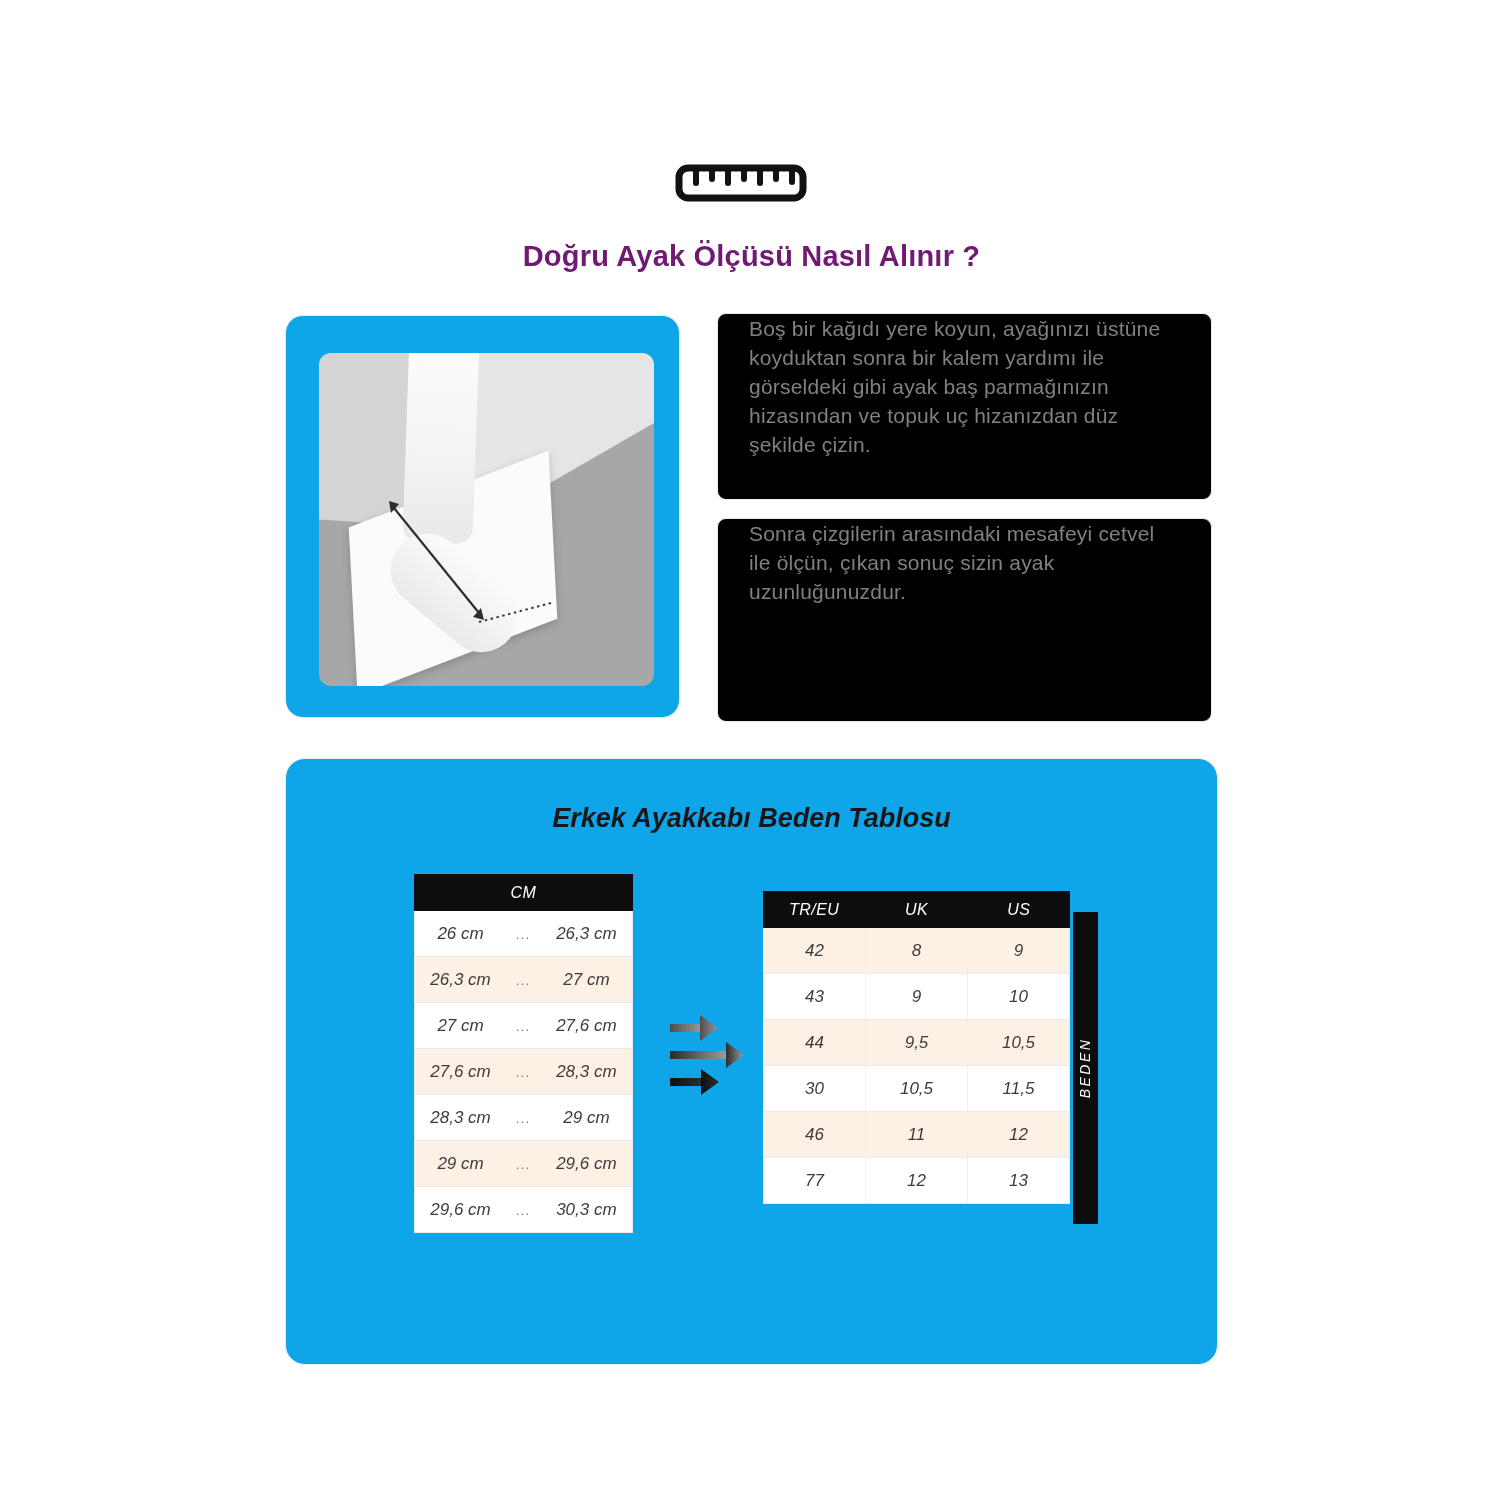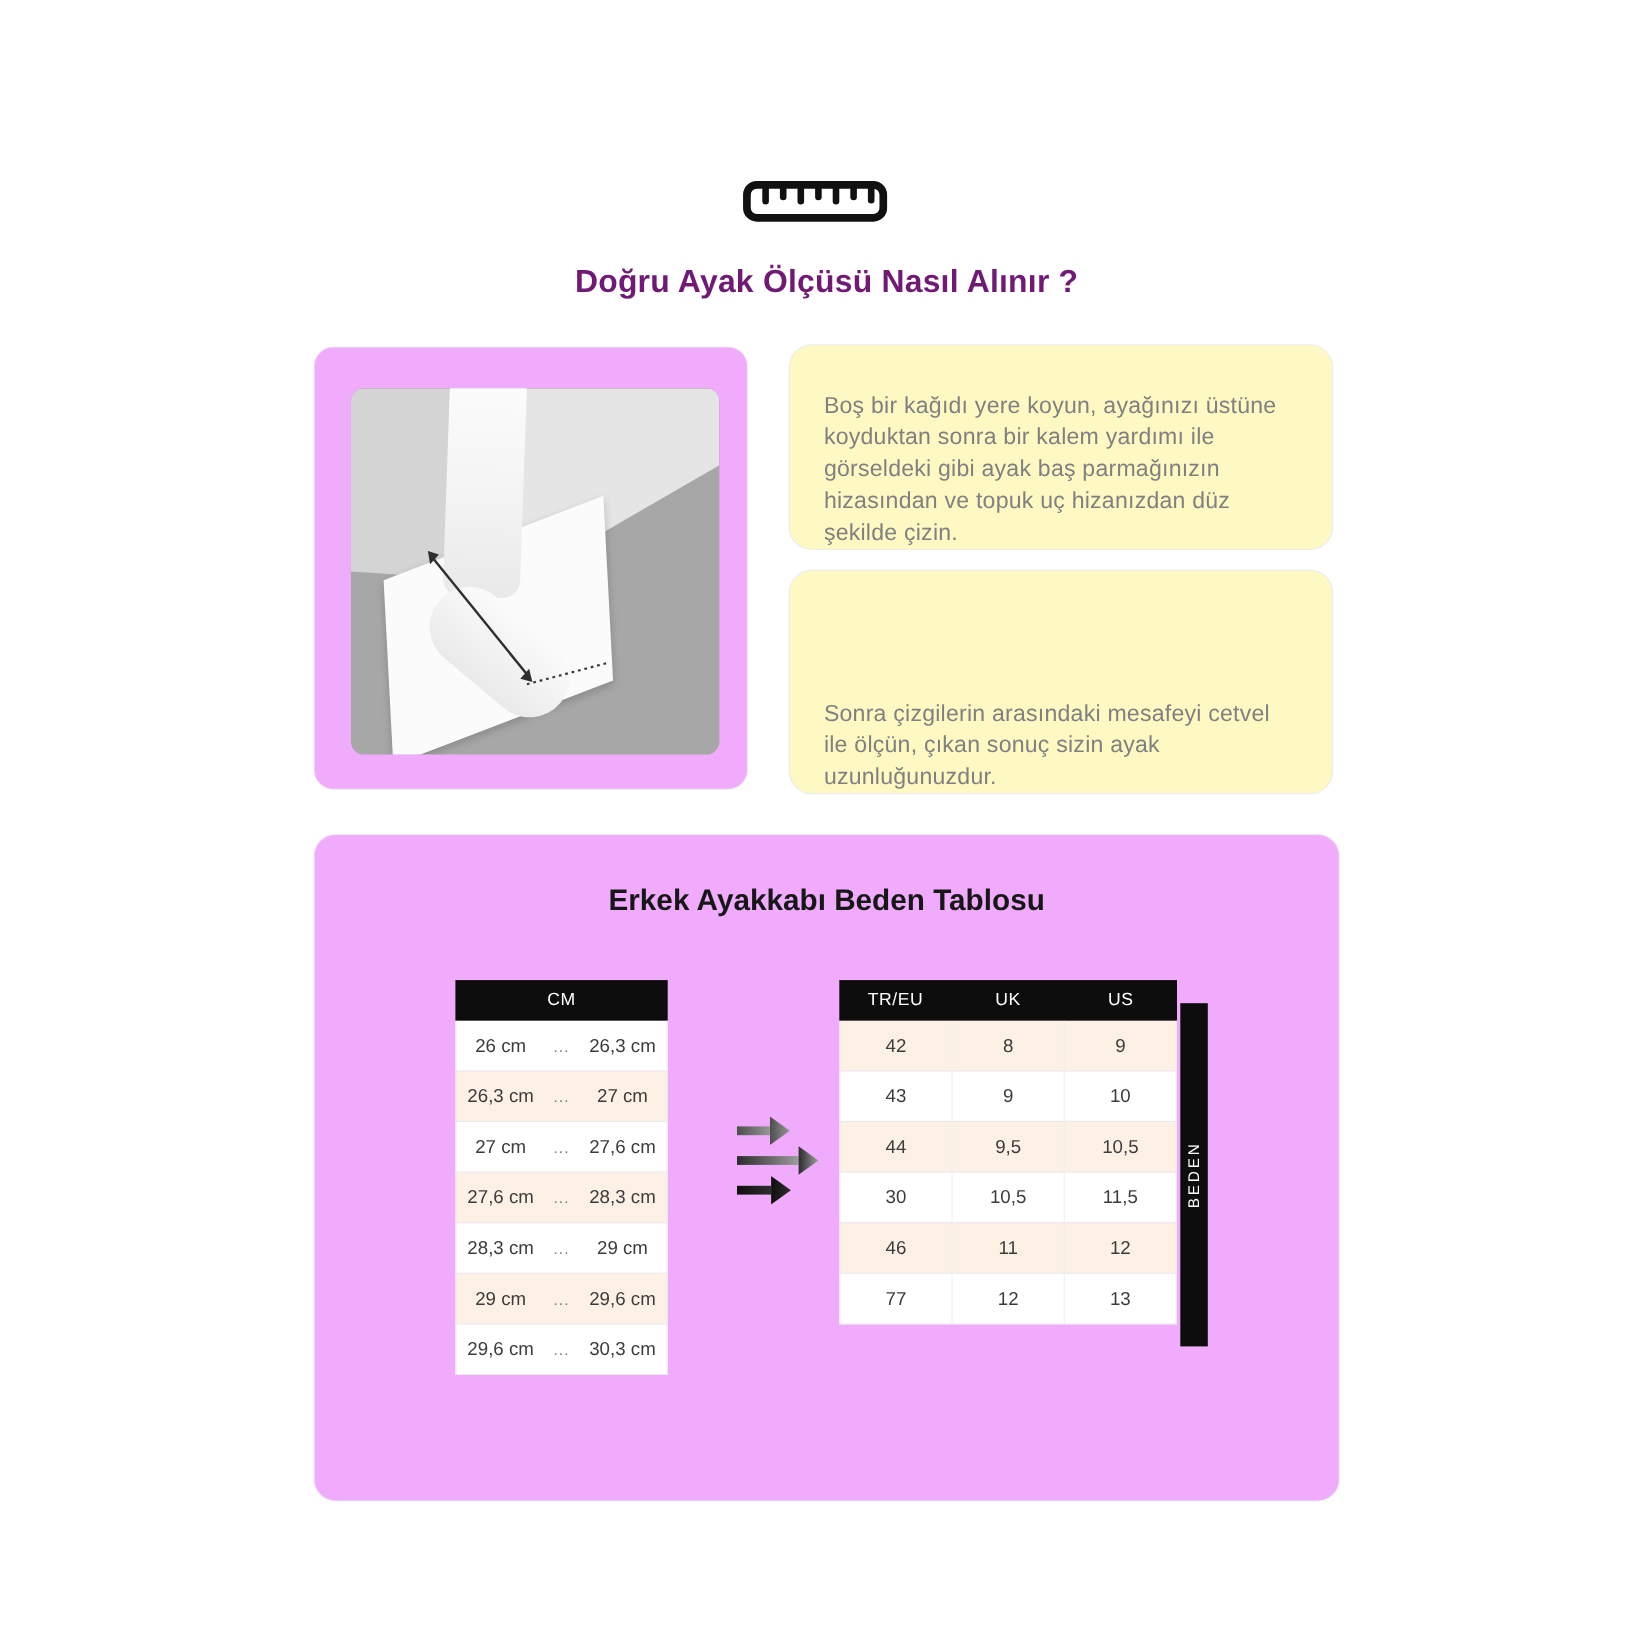--- a/index.html
+++ b/index.html
@@ -5,24 +5,24 @@
   html,body{margin:0;padding:0;background:#fff;}
   .canvas{position:relative;width:1500px;height:1500px;background:#ffffff;
           font-family:"Liberation Sans",sans-serif;color:#1a1a1a;overflow:hidden;}
 
   
   .ruler-wrap{position:absolute;left:675px;top:163px;width:132px;height:40px;}
   .page-title{position:absolute;left:285px;top:240px;width:933px;text-align:center;
               font-size:29px;font-weight:700;color:#701a75;letter-spacing:.2px;}
 
   
-  .card{position:absolute;background:#f0abfc;border:1px solid #ececec;border-radius:18px;box-sizing:border-box;}
+  .card{position:absolute;background:#0ea5e9;border:1px solid #ececec;border-radius:18px;box-sizing:border-box;font-style:italic;}
   .photo-card{left:285px;top:315px;width:395px;height:403px;}
-  .info-box{left:717px;width:495px;border-radius:21px;display:flex;align-items:flex-end;box-sizing:border-box;
-            position:absolute;background:#fef9c3;border:1px solid #ececec;}
+  .info-box{left:717px;width:495px;border-radius:9px;display:flex;align-items:flex-start;box-sizing:border-box;
+            position:absolute;background:#000000;border:1px solid #ececec;}
   .info-box-1{top:313px;height:187px;}
   .info-box-2{top:518px;height:204px;}
   .info-text{margin:0;padding:0 42px 0 31px;font-size:21px;line-height:29px;color:#808080;letter-spacing:.2px;}
 
   
   .photo{position:absolute;left:33px;top:37px;width:335px;height:333px;border-radius:12px;
          overflow:hidden;background:#a7a7a7;}
   .wall-left{position:absolute;inset:0;background:#d4d4d4;
              clip-path:polygon(0% 0%,45% 0%,45% 53%,0% 50%);}
   .wall-right{position:absolute;inset:0;background:#e5e5e5;
@@ -43,21 +43,21 @@
               font-size:27px;font-weight:700;color:#171717;}
   .tbl{position:absolute;box-sizing:border-box;}
   .tbl-head{height:37px;background:#0d0d0d;color:#ffffff;display:flex;align-items:center;
             font-size:16px;font-weight:500;letter-spacing:.5px;}
   .tbl-head.single{justify-content:center;}
   .tbl-head .hcell{flex:1;text-align:center;}
   .trow{height:46px;display:flex;align-items:center;box-sizing:border-box;
         border-left:1px solid #eaeaea;border-right:1px solid #eaeaea;border-bottom:1px solid #eaeaea;
         font-size:17px;color:#3c3c3c;background:#fff;}
   .trow.alt{background:#fdf1e6;}
-  .cm-tbl{left:128px;top:132px;width:193px;}
+  .cm-tbl{left:128px;top:115px;width:219px;}
   .cm-c1{width:42%;text-align:center;}
   .cm-c2{width:16%;text-align:center;color:#7a7a7a;font-size:14px;letter-spacing:1px;}
   .cm-c3{width:42%;text-align:center;}
   .sz-tbl{left:477px;top:116px;width:307px;margin-top:16px;}
   .sz-cell{flex:1;text-align:center;align-self:stretch;display:flex;align-items:center;justify-content:center;
            border-right:1px solid #efefef;box-sizing:border-box;}
   .sz-cell:last-child{border-right:none;}
   .beden-strip{position:absolute;left:787px;top:153px;width:25px;height:312px;background:#0d0d0d;
                display:flex;align-items:center;justify-content:center;}
   .beden-strip span{transform:rotate(-90deg);white-space:nowrap;color:#fff;font-size:14px;

